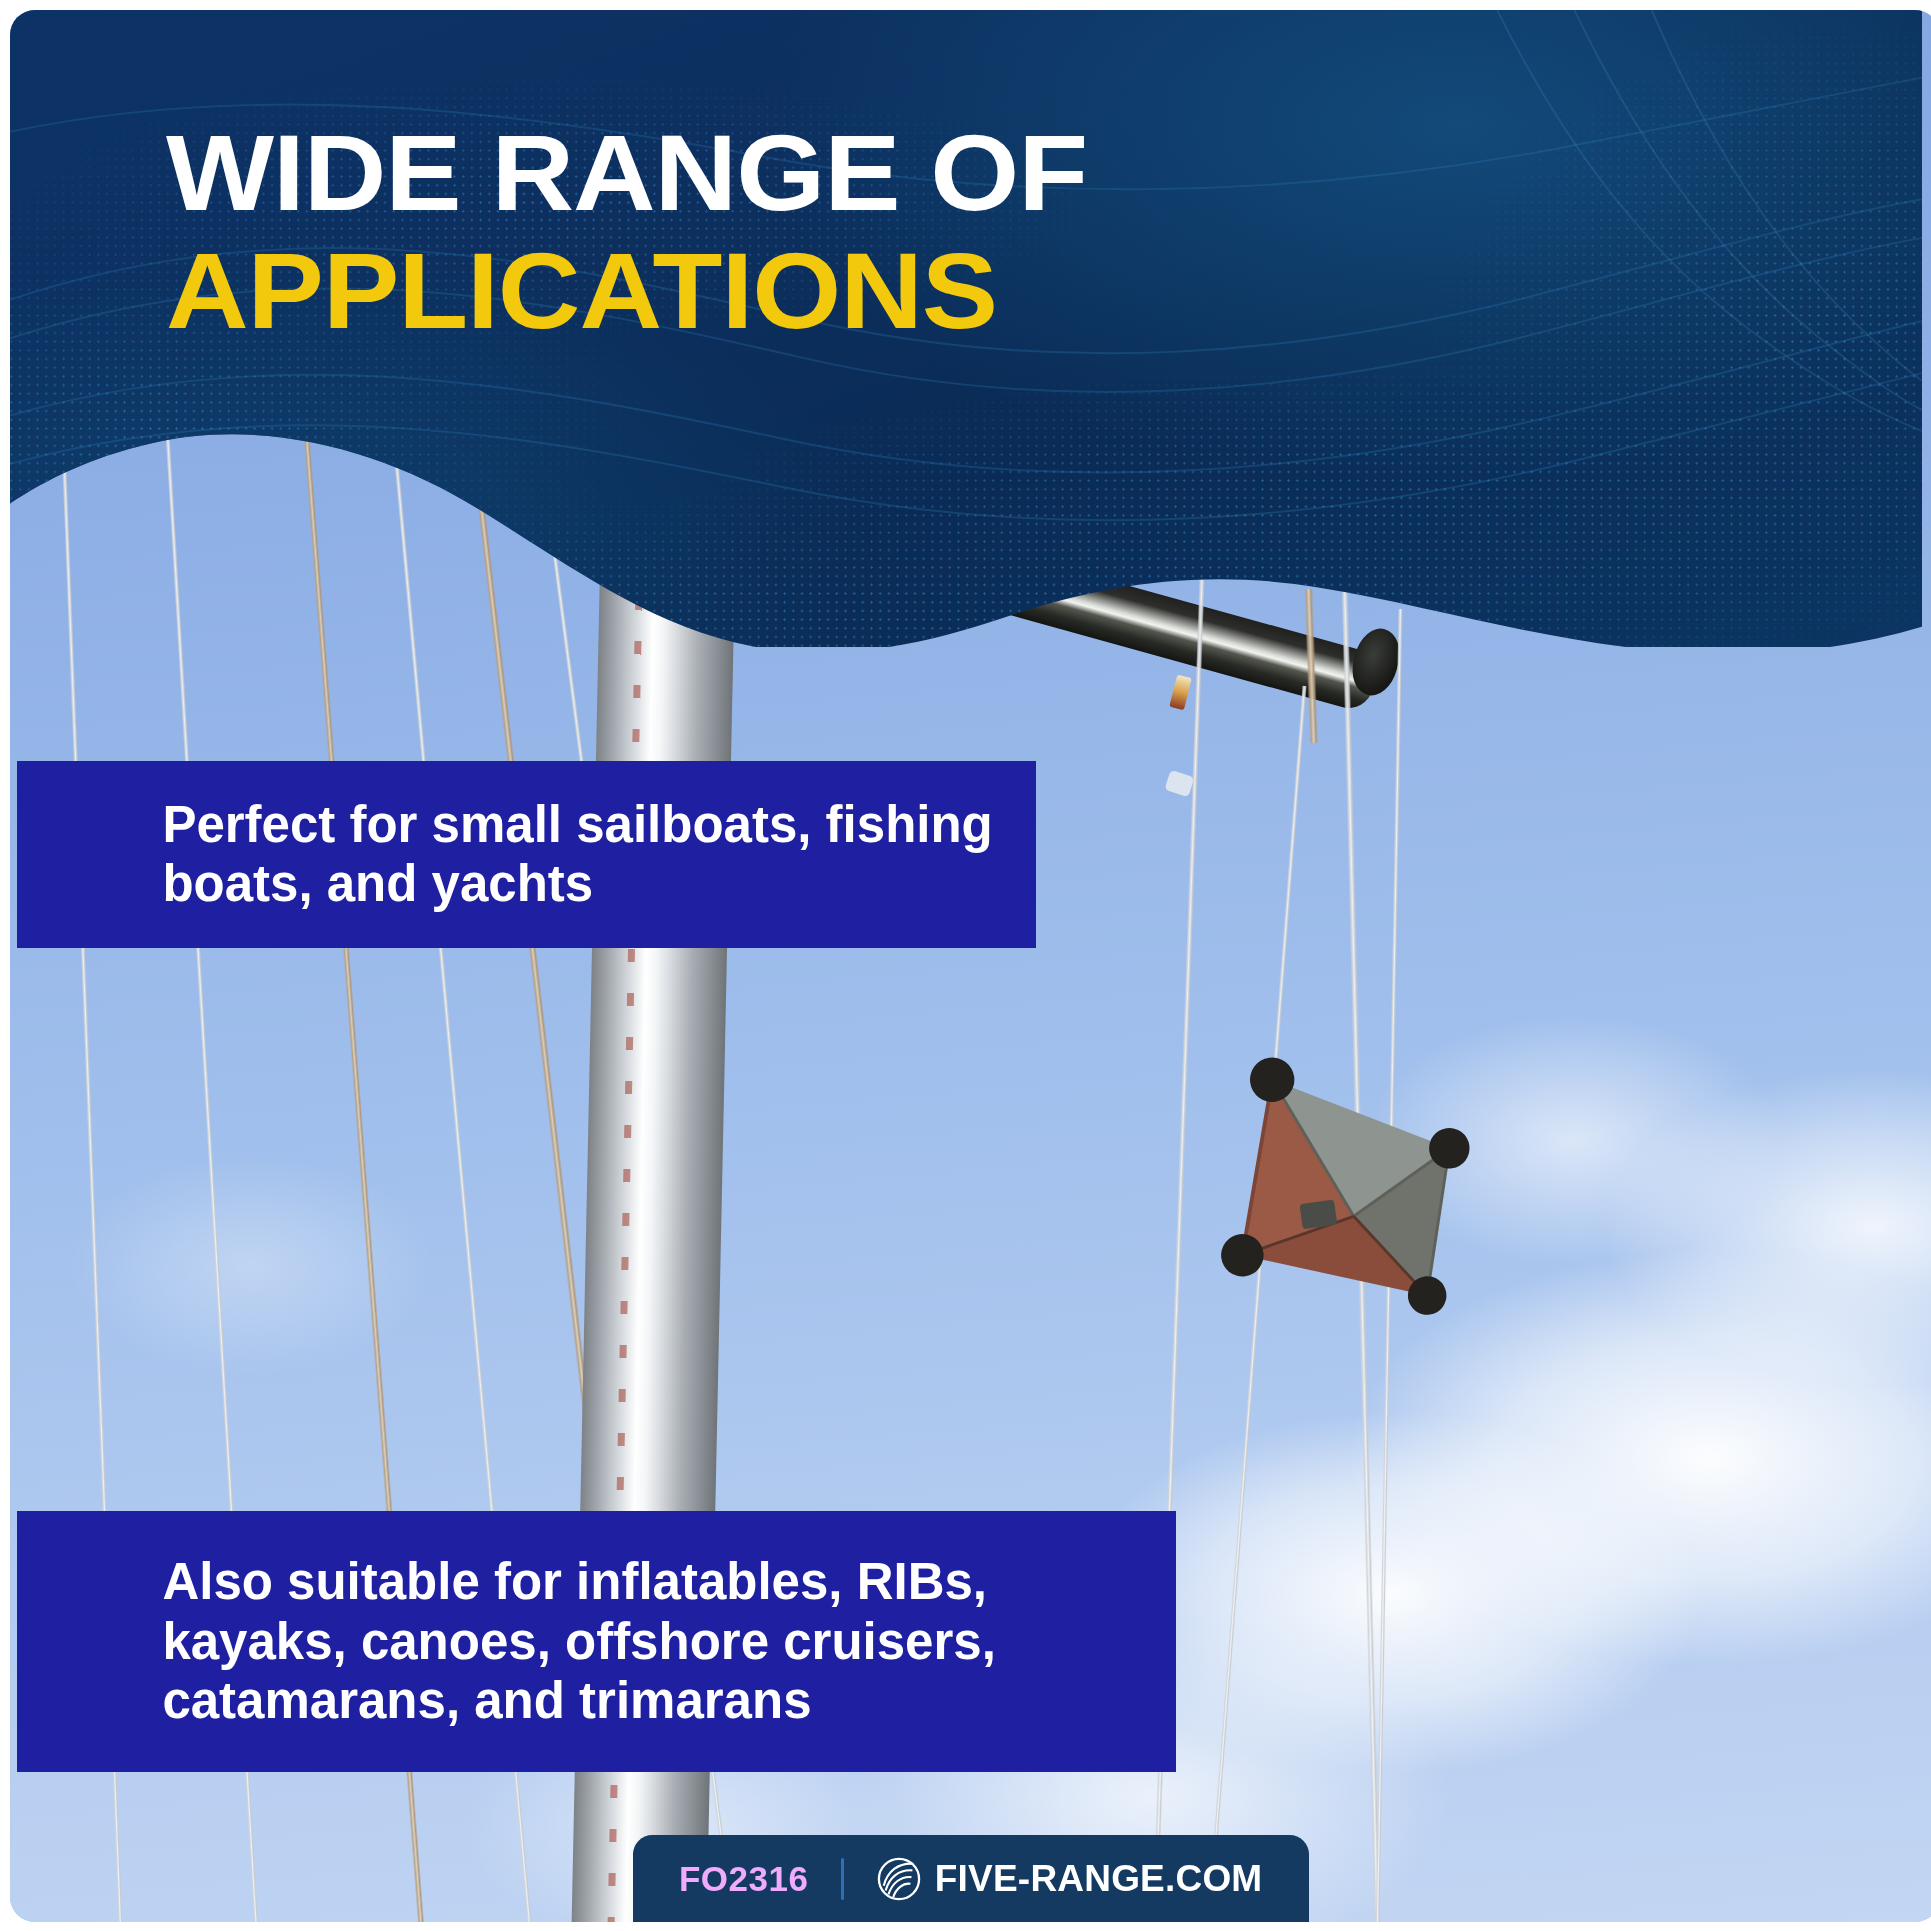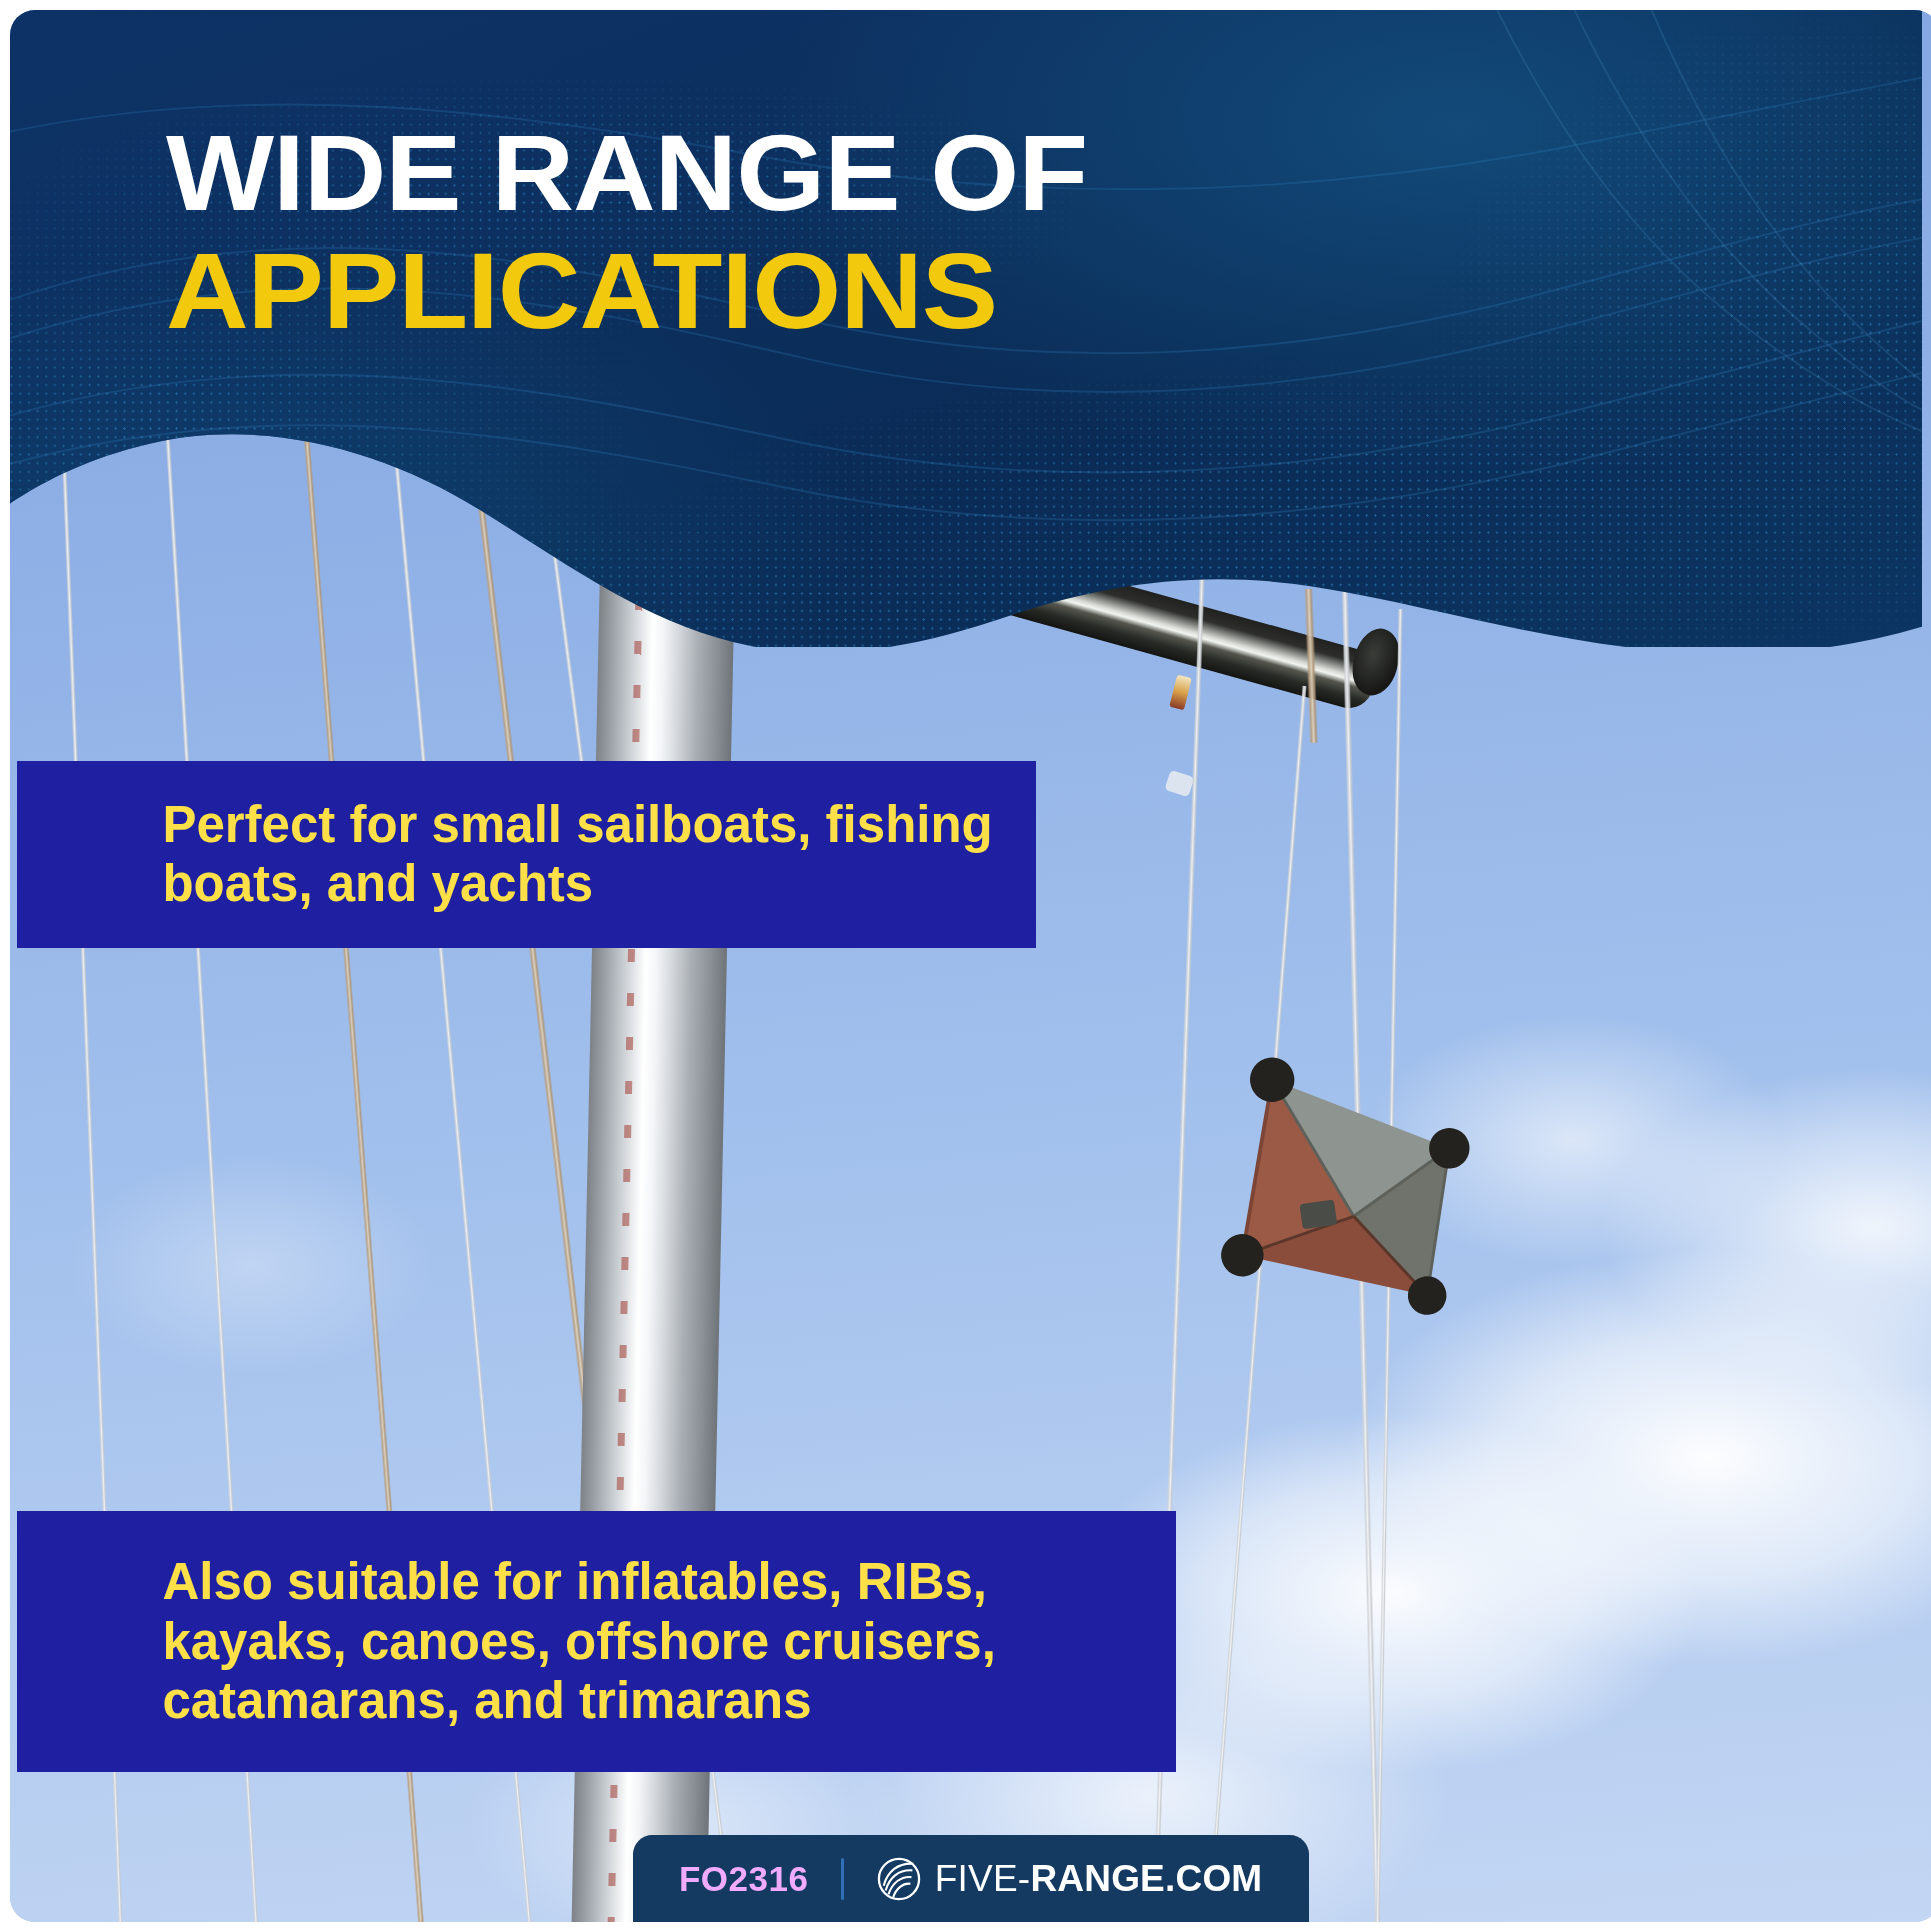--- a/index.html
+++ b/index.html
@@ -190,21 +190,21 @@
   
   .callout {
     position: absolute;
     background: #1f1fa2;
     z-index: 7;
     display: flex;
     align-items: center;
   }
   .callout p {
     margin: 0;
-    color: #fde047;
+    color: #ffffff;
     font-family: "Liberation Sans", sans-serif;
     font-weight: 700;
     font-size: 51px;
     line-height: 1.16;
   }
   #callout-1 {
     left: 7.7px; top: 751px;
     width: 1019px; height: 187px;
     padding-left: 145px;
     box-sizing: border-box;
@@ -249,21 +249,21 @@
     align-items: center;
     gap: 13.5px;
   }
   .footer-domain {
     color: #ffffff;
     font-family: "Liberation Sans", sans-serif;
     font-size: 37px;
     letter-spacing: 0.2px;
     white-space: nowrap;
   }
-  .footer-domain .light { font-weight: 400; }
+  .footer-domain .light { font-weight: 700; }
   .footer-domain .bold  { font-weight: 700; }
 
   .shell-icon { display: block; }
 </style>
 </head>
 <body>
 
 <svg width="0" height="0" style="position:absolute" aria-hidden="true">
   <defs>
     <clipPath id="headerClip" clipPathUnits="userSpaceOnUse">

